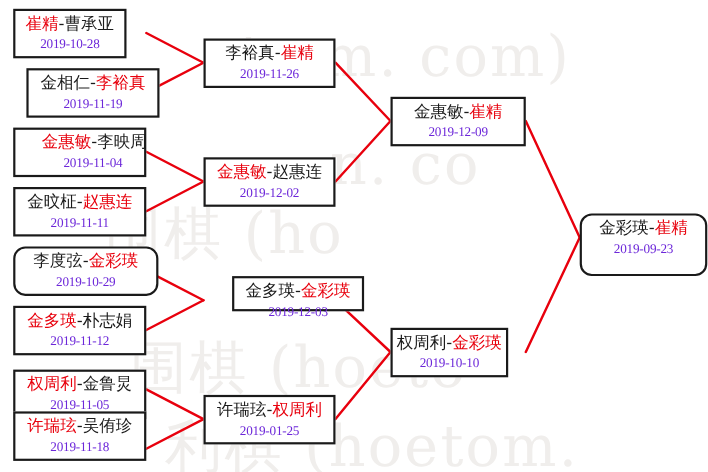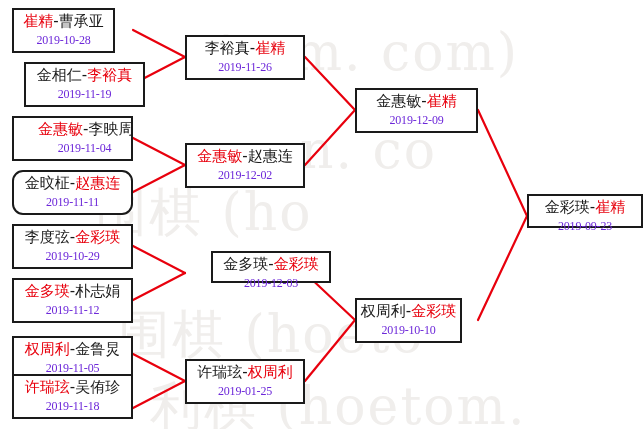--- a/index.html
+++ b/index.html
@@ -111,28 +111,28 @@
     <div class="line2">2019-11-19</div>
   </div>
 
   <div class="box" style="left:12px;top:116px;width:121px;height:45px;padding-left:24px;">
     <div class="line1">
       <span class="win">金惠敏</span><span class="dash">-</span><span class="lose">李映周</span>
     </div>
     <div class="line2">2019-11-04</div>
   </div>
 
-  <div class="box" style="left:12px;top:170px;width:121px;height:45px;border-radius:11px;">
+  <div class="box" style="left:12px;top:170px;width:121px;height:45px;">
     <div class="line1">
       <span class="lose">金旼柾</span><span class="dash">-</span><span class="win">赵惠连</span>
     </div>
     <div class="line2">2019-11-11</div>
   </div>
 
-  <div class="box" style="left:12px;top:224px;width:121px;height:45px;">
+  <div class="box" style="left:12px;top:224px;width:132px;height:45px;border-radius:11px;">
     <div class="line1">
       <span class="lose">李度弦</span><span class="dash">-</span><span class="win">金彩瑛</span>
     </div>
     <div class="line2">2019-10-29</div>
   </div>
 
   <div class="box" style="left:12px;top:278px;width:121px;height:45px;">
     <div class="line1">
       <span class="win">金多瑛</span><span class="dash">-</span><span class="lose">朴志娟</span>
     </div>
@@ -188,20 +188,20 @@
     <div class="line2">2019-12-09</div>
   </div>
 
   <div class="box" style="left:355px;top:298px;width:107px;height:45px;">
     <div class="line1">
       <span class="lose">权周利</span><span class="dash">-</span><span class="win">金彩瑛</span>
     </div>
     <div class="line2">2019-10-10</div>
   </div>
 
-  <div class="box" style="left:527px;top:194px;width:116px;height:34px;">
+  <div class="box" style="left:527px;top:194px;width:116px;height:57px;border-radius:11px;">
     <div class="line1">
       <span class="lose">金彩瑛</span><span class="dash">-</span><span class="win">崔精</span>
     </div>
     <div class="line2">2019-09-23</div>
   </div>
 
 </div>
 
 </body></html>

